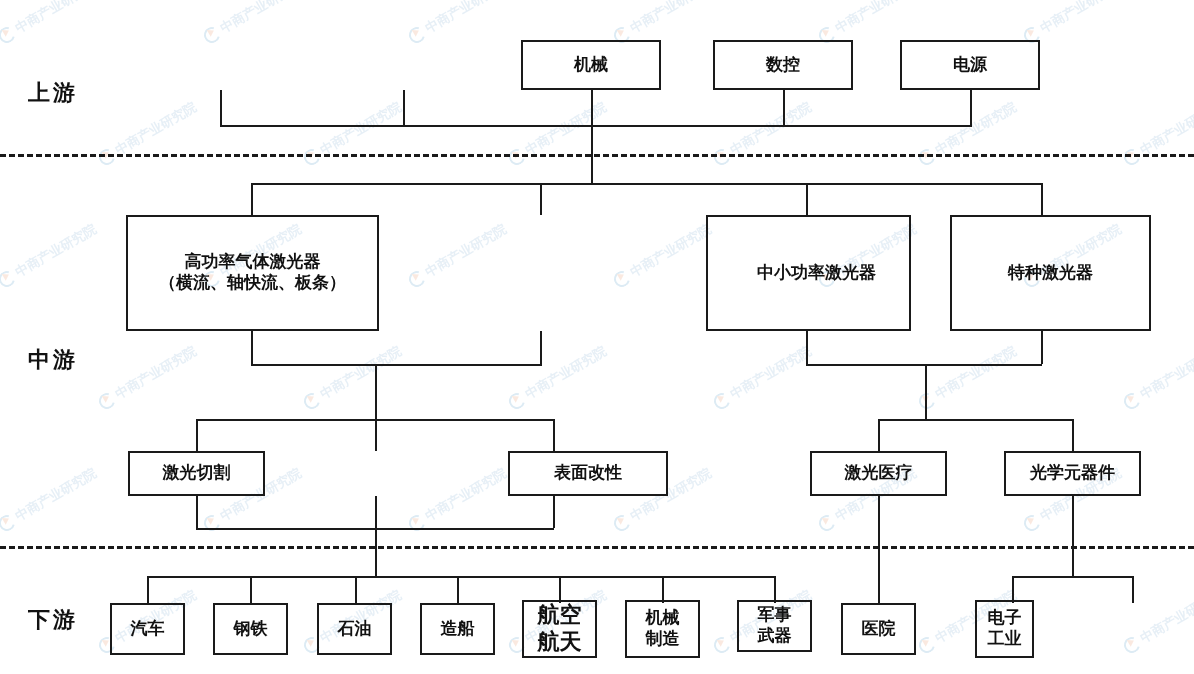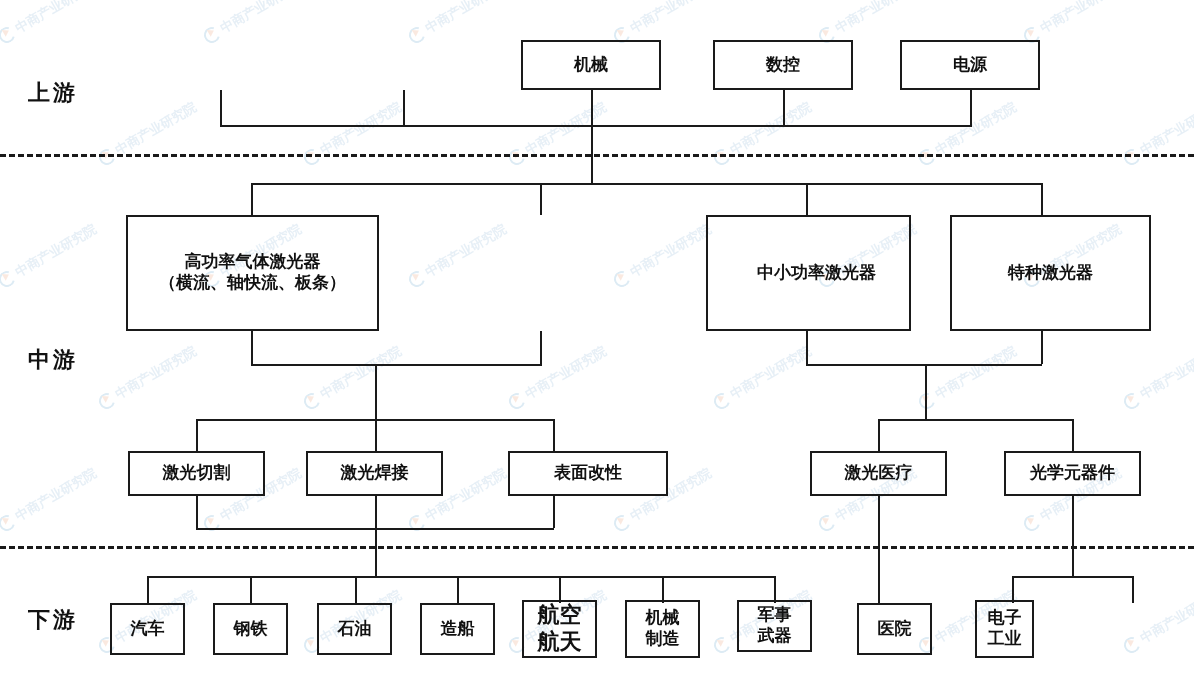--- a/index.html
+++ b/index.html
@@ -424,21 +424,20 @@
 
     <div class="ln-v" style="left:806px; top:331px; height:33px;"></div>
     <div class="ln-v" style="left:1041px; top:331px; height:33px;"></div>
     <div class="ln-h" style="left:806px; top:364px; width:236px;"></div>
     <div class="ln-v" style="left:925px; top:364px; height:55px;"></div>
     <div class="ln-h" style="left:878px; top:419px; width:195px;"></div>
     <div class="ln-v" style="left:878px; top:419px; height:32px;"></div>
     <div class="ln-v" style="left:1072px; top:419px; height:32px;"></div>
 
     <div class="node" style="left:128px; top:451px; width:137px; height:45px; font-size:17px;">激光切割</div>
-    <div class="node" style="left:306px; top:451px; width:137px; height:45px; font-size:17px;">激光焊接</div>
     <div class="node" style="left:508px; top:451px; width:160px; height:45px; font-size:17px;">表面改性</div>
     <div class="node" style="left:810px; top:451px; width:137px; height:45px; font-size:17px;">激光医疗</div>
     <div class="node" style="left:1004px; top:451px; width:137px; height:45px; font-size:17px;">光学元器件</div>
 
     <div class="ln-v" style="left:196px; top:496px; height:32px;"></div>
     <div class="ln-v" style="left:375px; top:496px; height:32px;"></div>
     <div class="ln-v" style="left:553px; top:496px; height:32px;"></div>
     <div class="ln-h" style="left:196px; top:528px; width:358px;"></div>
     <div class="ln-v" style="left:375px; top:528px; height:48px;"></div>
 
@@ -461,18 +460,18 @@
     <div class="node" style="left:110px; top:603px; width:75px; height:52px; font-size:17px;">汽车</div>
     <div class="node" style="left:213px; top:603px; width:75px; height:52px; font-size:17px;">钢铁</div>
     <div class="node" style="left:317px; top:603px; width:75px; height:52px; font-size:17px;">石油</div>
     <div class="node" style="left:420px; top:603px; width:75px; height:52px; font-size:17px;">造船</div>
     <div class="node" style="left:522px; top:600px; width:75px; height:58px; font-size:22px;">航空
 航天</div>
     <div class="node" style="left:625px; top:600px; width:75px; height:58px; font-size:17px;">机械
 制造</div>
     <div class="node" style="left:737px; top:600px; width:75px; height:52px; font-size:17px;">军事
 武器</div>
-    <div class="node" style="left:841px; top:603px; width:75px; height:52px; font-size:17px;margin-left:16px;">医院</div>
+    <div class="node" style="left:841px; top:603px; width:75px; height:52px; font-size:17px;">医院</div>
     <div class="node" style="left:975px; top:600px; width:59px; height:58px; font-size:17px;">电子
 工业</div>
 
   </div>
 </div>
 
 </body></html>

